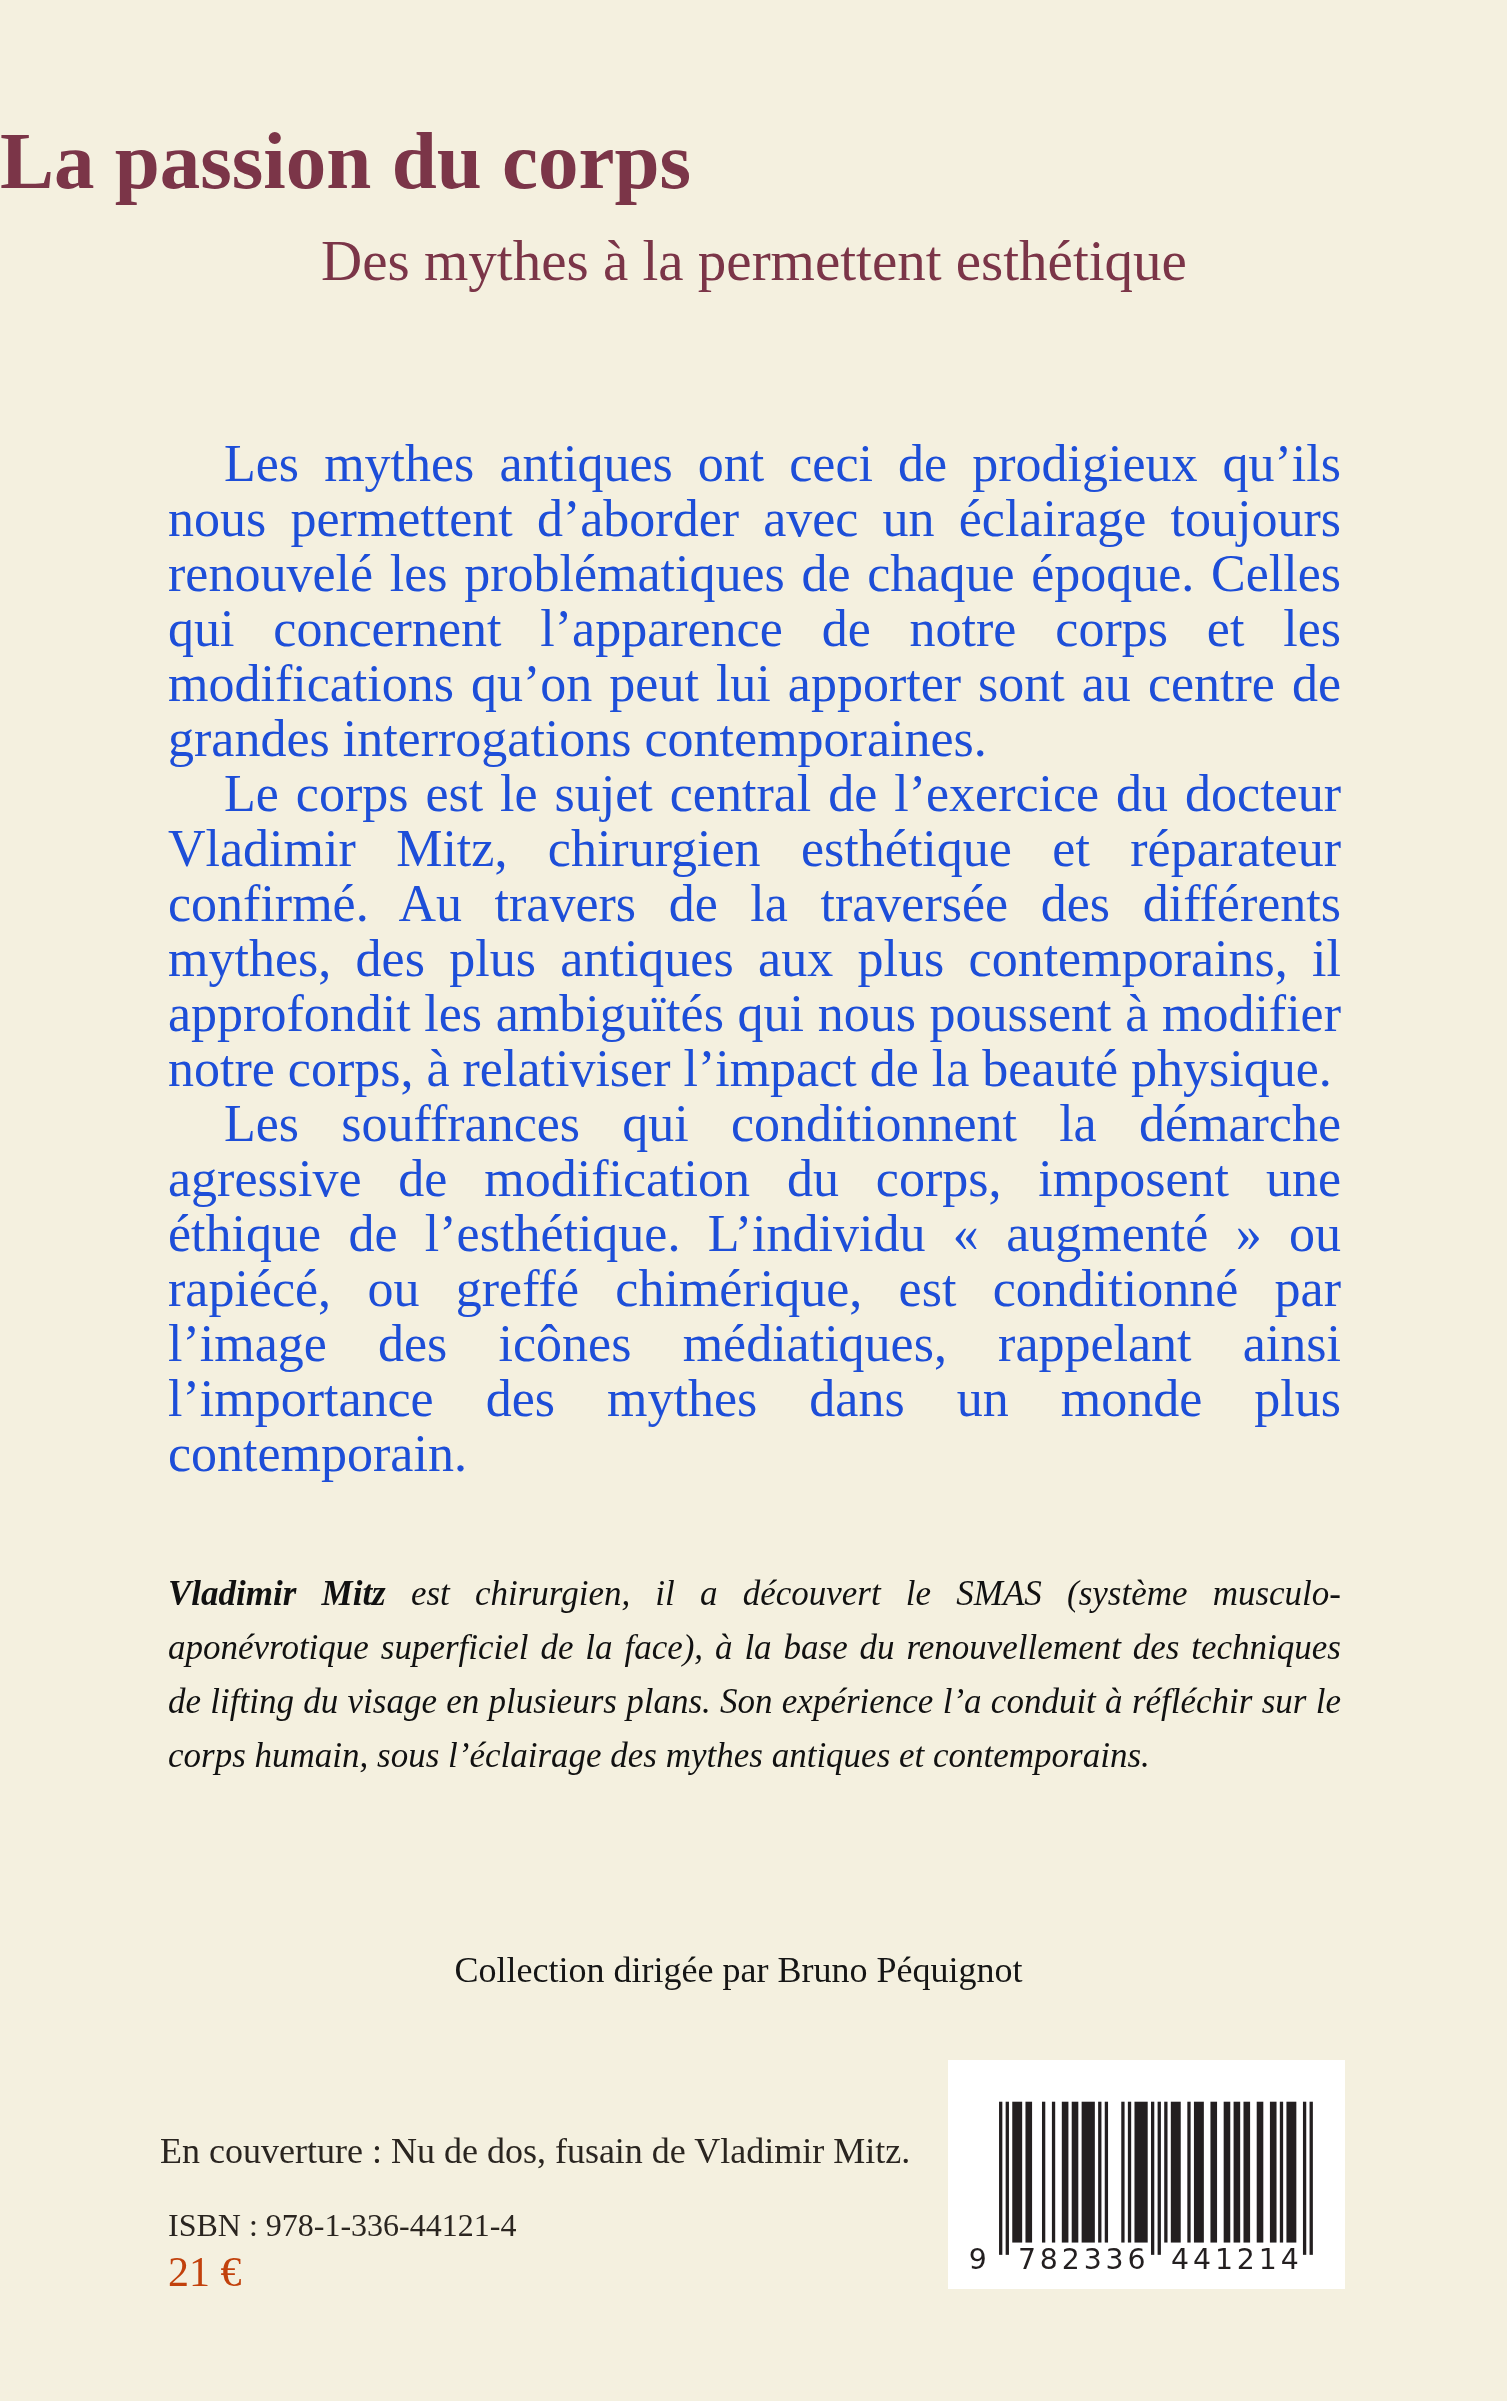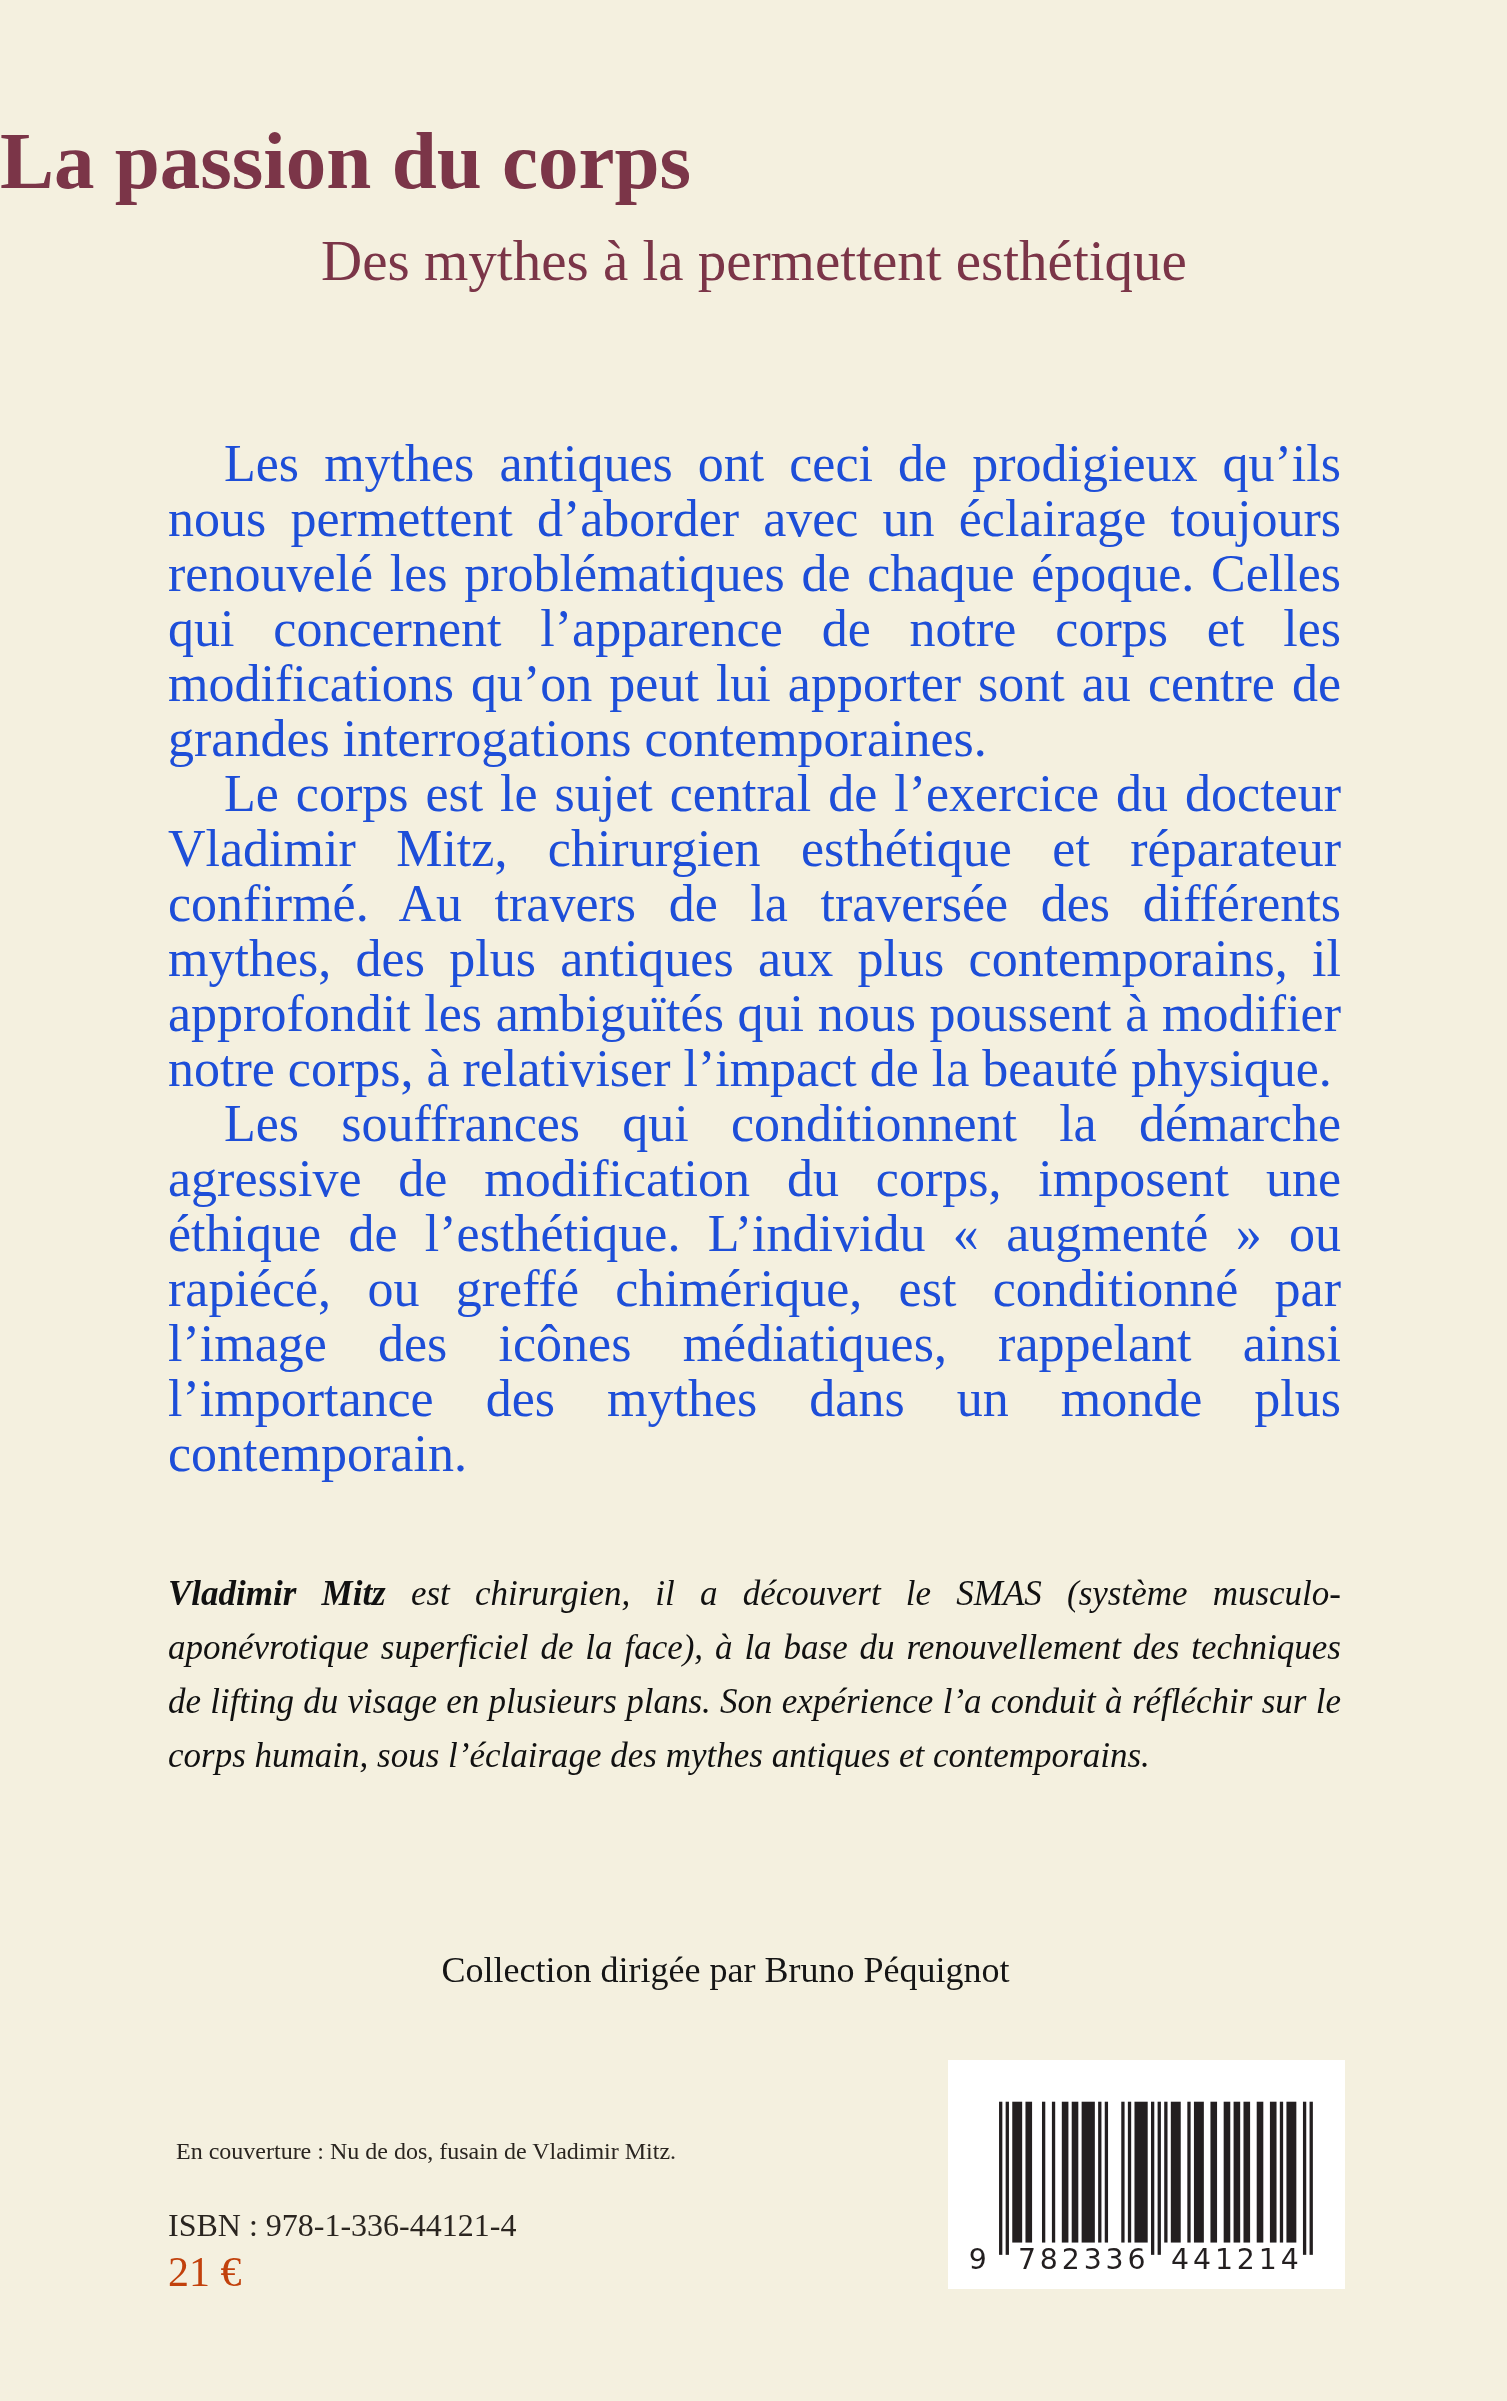--- a/index.html
+++ b/index.html
@@ -27,25 +27,25 @@
     .body-text p { margin: 0; text-indent: 56px; hyphens: none; }
     .bio {
       position: absolute; left: 168px; width: 1173px; top: 1567px;
       font-size: 35px; line-height: 54px; text-align: justify;
       font-style: italic; color: #111;
     }
     .bio p { margin: 0; }
     .bio b { font-weight: bold; }
     .collection {
       position: absolute; left: 0; width: 1451px; top: 1948px;
-      text-align: center; font-size: 36px; line-height: 44px; color: #151515;
+      text-align: center; font-size: 36px; line-height: 44px; color: #151515; padding-left: 13px;
     }
     .cover-credit {
-      position: absolute; left: 176px; top: 2134px;
-      font-size: 24px; line-height: 34px; color: #2a2520;
+      position: absolute; left: 160px; top: 2134px;
+      font-size: 36px; line-height: 34px; color: #2a2520;
     }
     .isbn {
       position: absolute; left: 168px; top: 2206px;
       font-size: 32px; line-height: 38px; color: #2a2520;
     }
     .price {
       position: absolute; left: 168px; top: 2250px;
       font-size: 42px; line-height: 45px; color: #c2410c;
     }
     .barcode-box {

